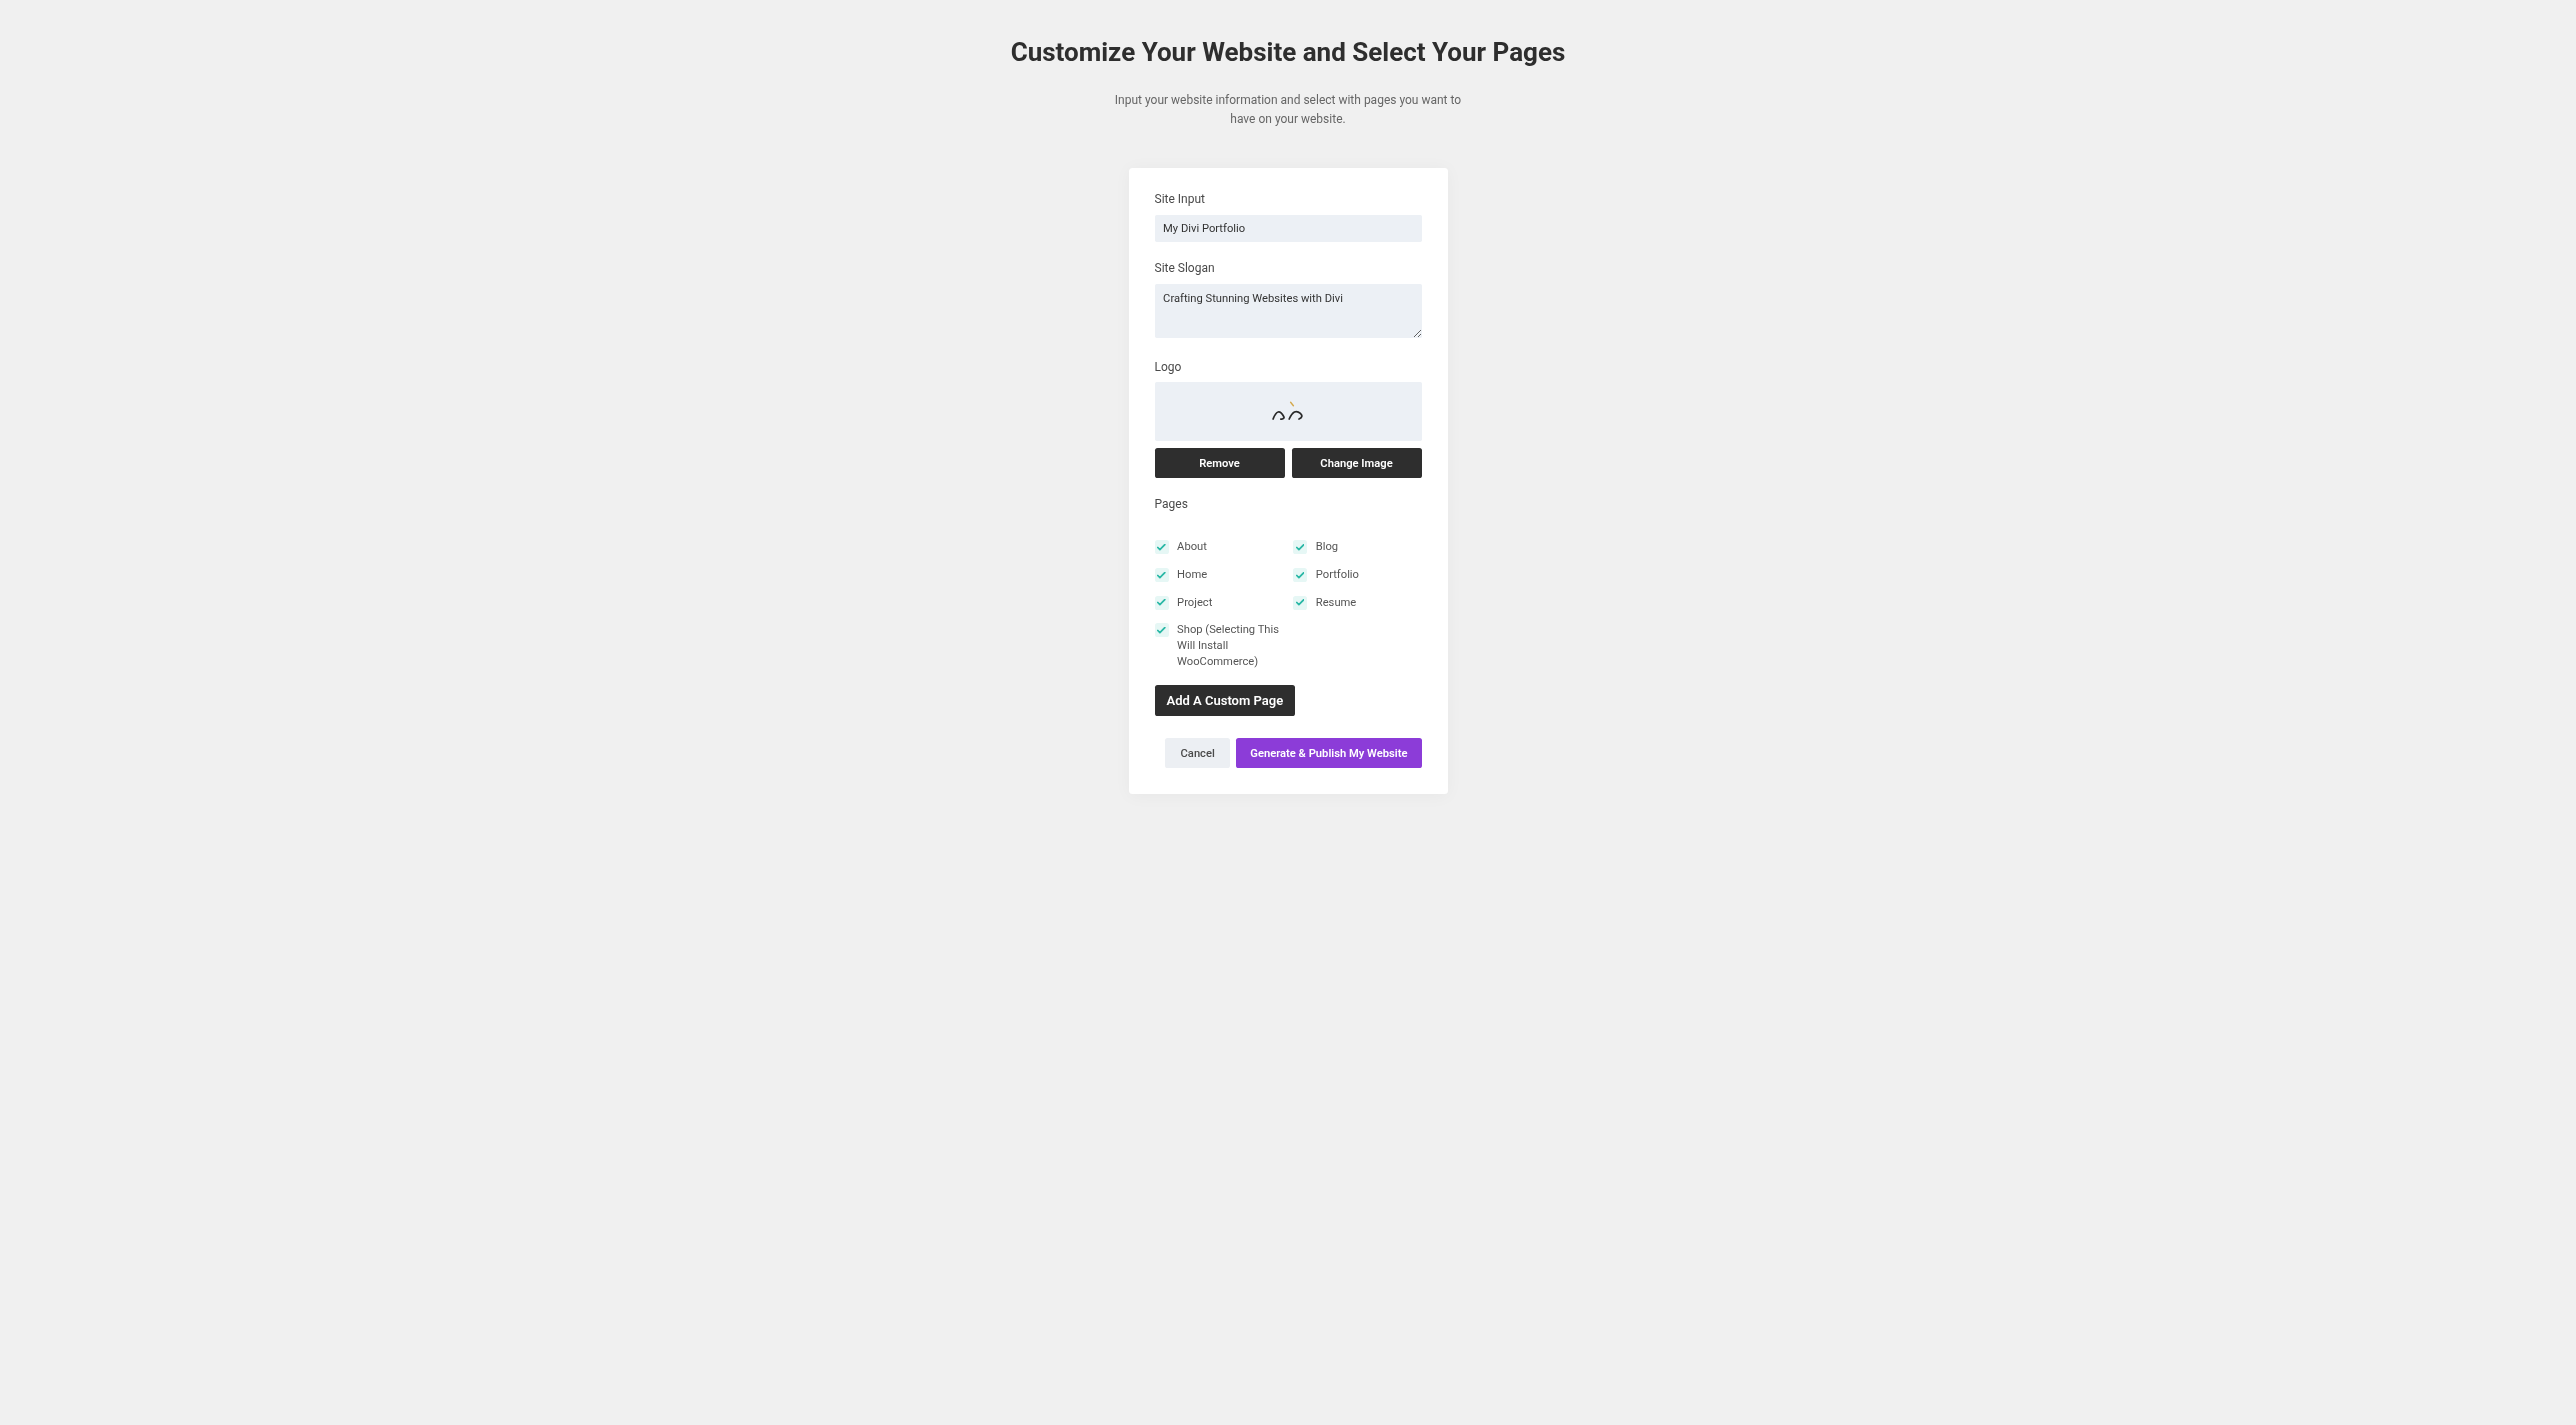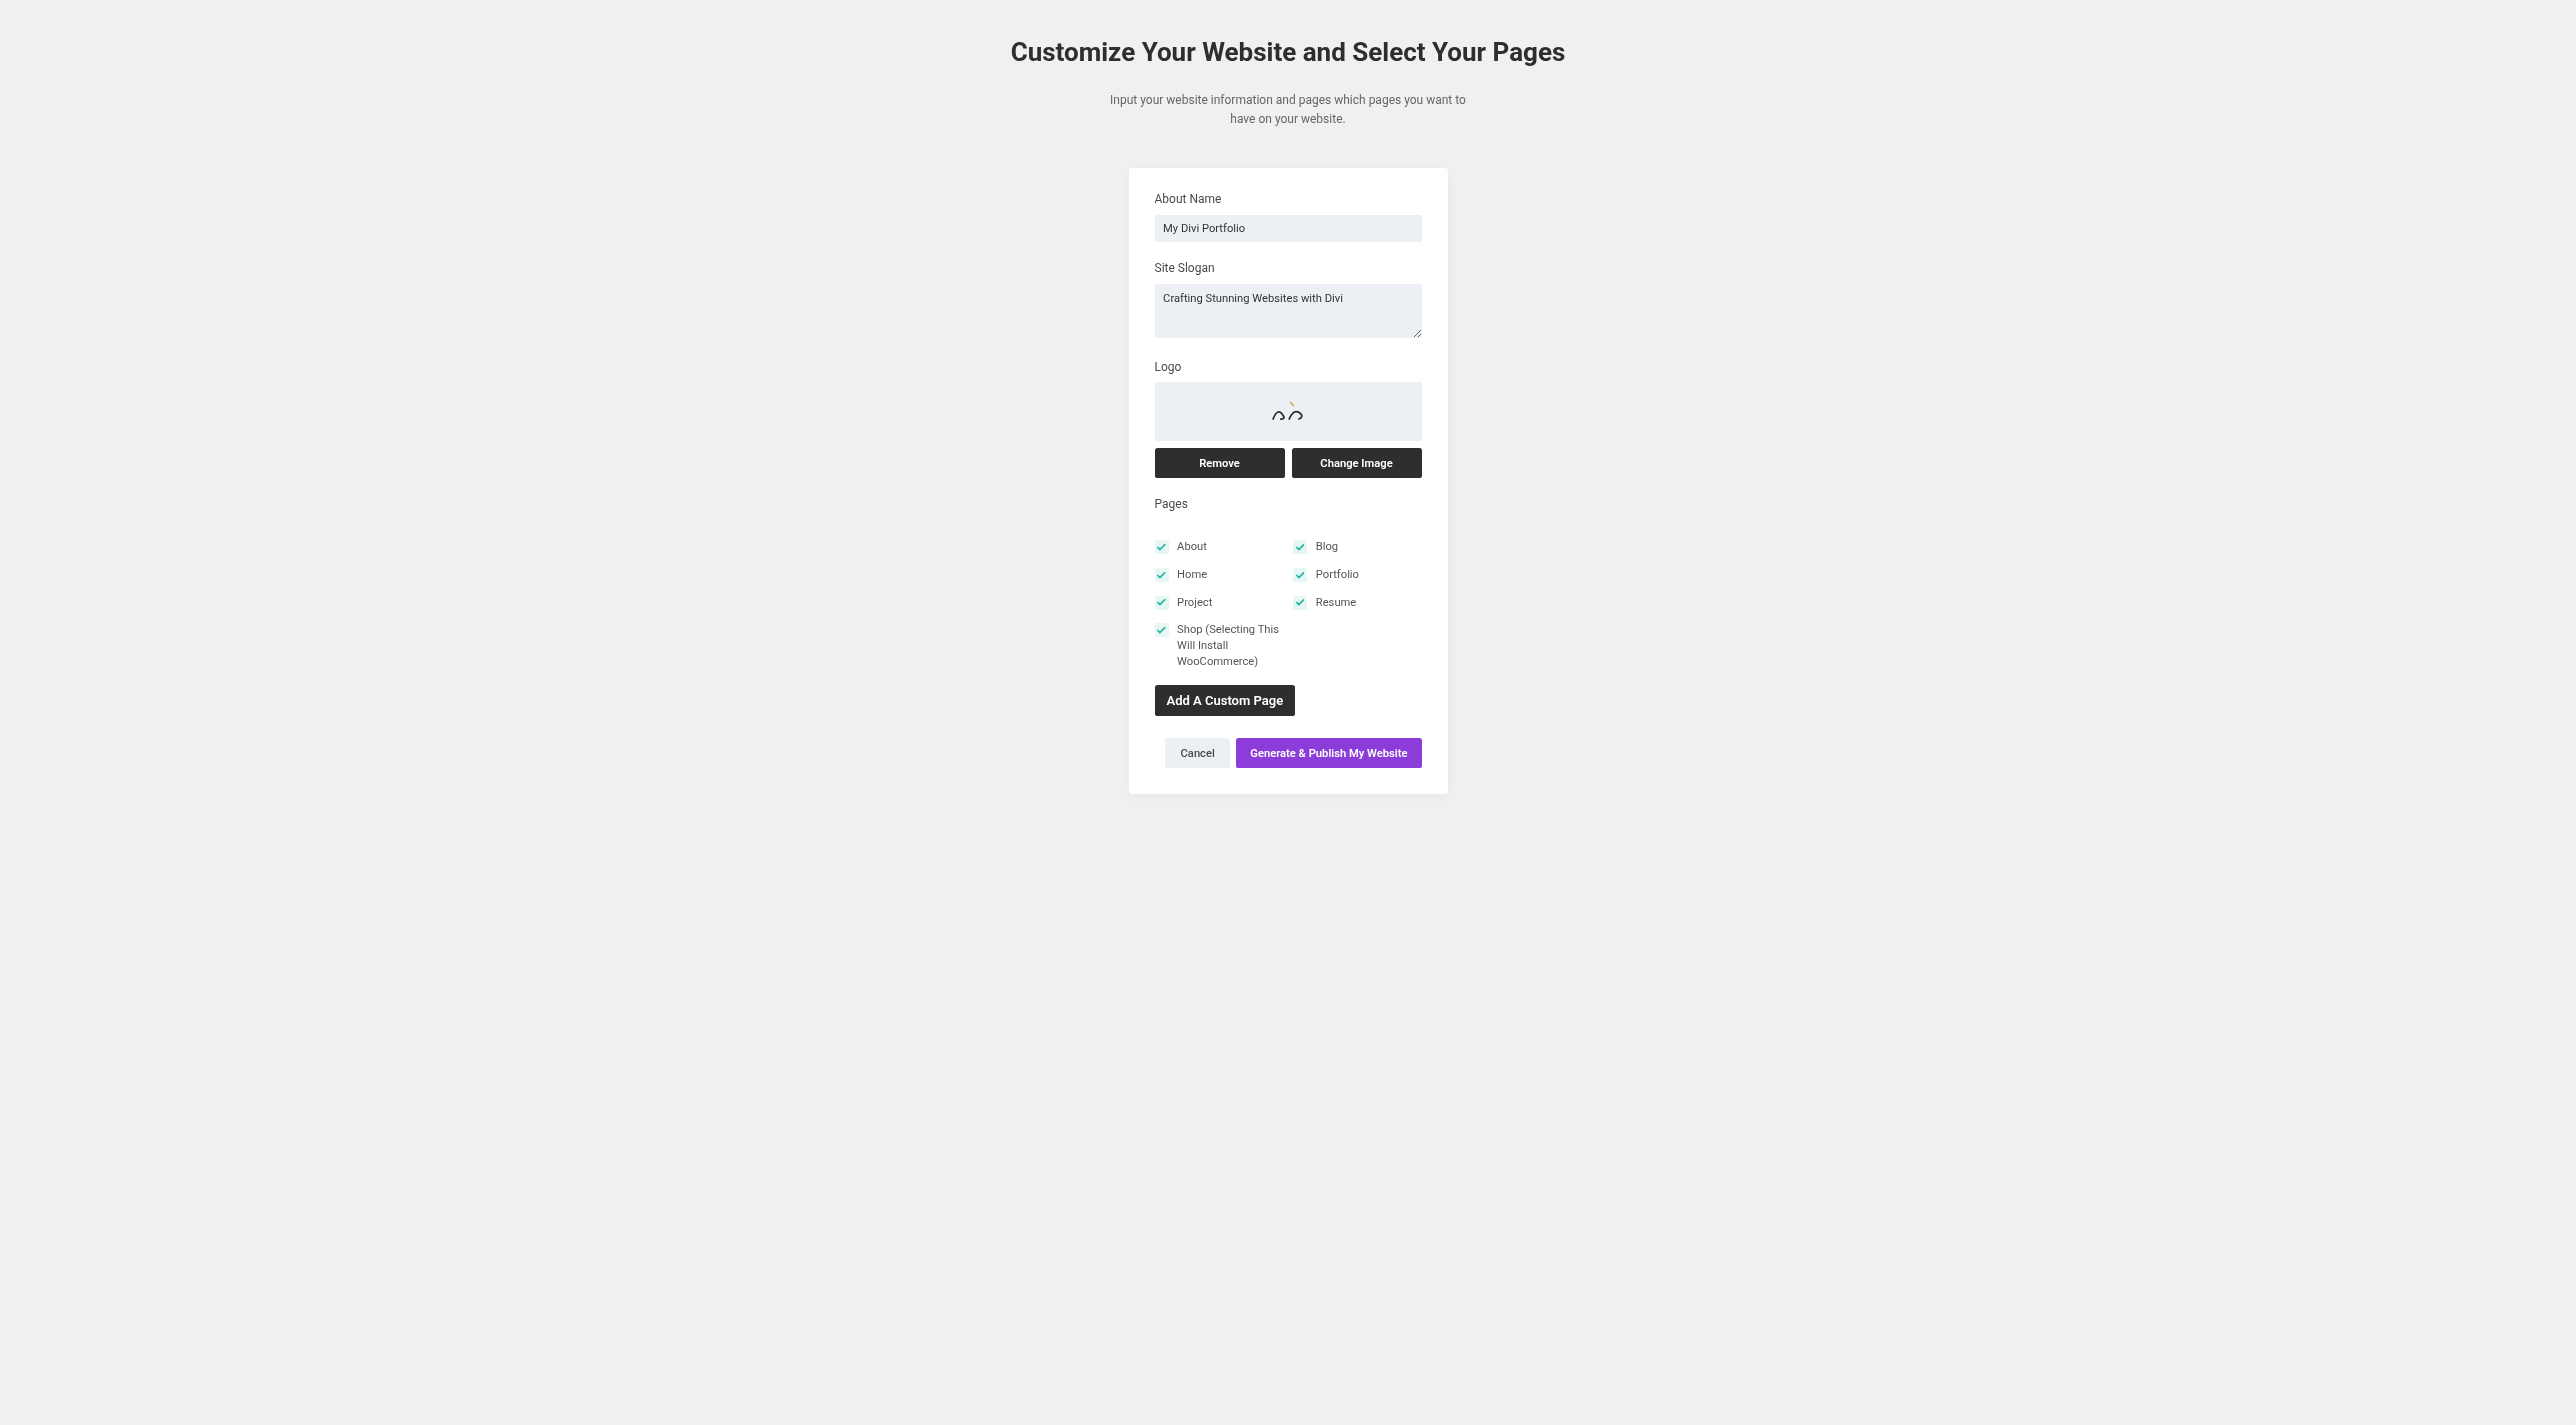--- a/index.html
+++ b/index.html
@@ -205,27 +205,27 @@
       border-radius: 2.6px;
       font-family: inherit;
     }
   </style>
 </head>
 <body>
 
 <div class="container">
   <div class="header">
     <h1 class="title">Customize Your Website and Select Your Pages</h1>
-    <p class="subtitle">Input your website information and pages which pages you want to have on your website.</p>
+    <p class="subtitle">Input your website information and select with pages you want to have on your website.</p>
   </div>
 
   <div class="card">
 
     <div class="form-group">
-      <label class="label">About Name</label>
+      <label class="label">Site Input</label>
       <input type="text" class="input" value="My Divi Portfolio" style="">
     </div>
 
     <div class="form-group">
       <label class="label">Site Slogan</label>
       <textarea class="textarea" style="">Crafting Stunning Websites with Divi</textarea>
     </div>
 
     <div class="form-group">
       <label class="label">Logo</label>

